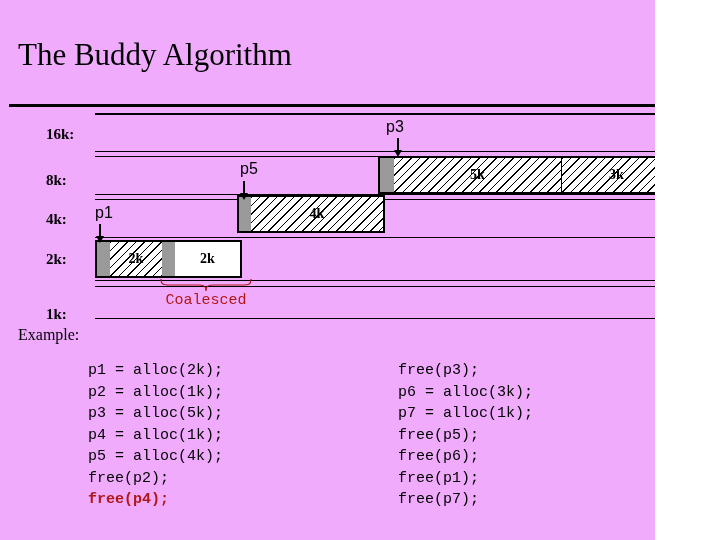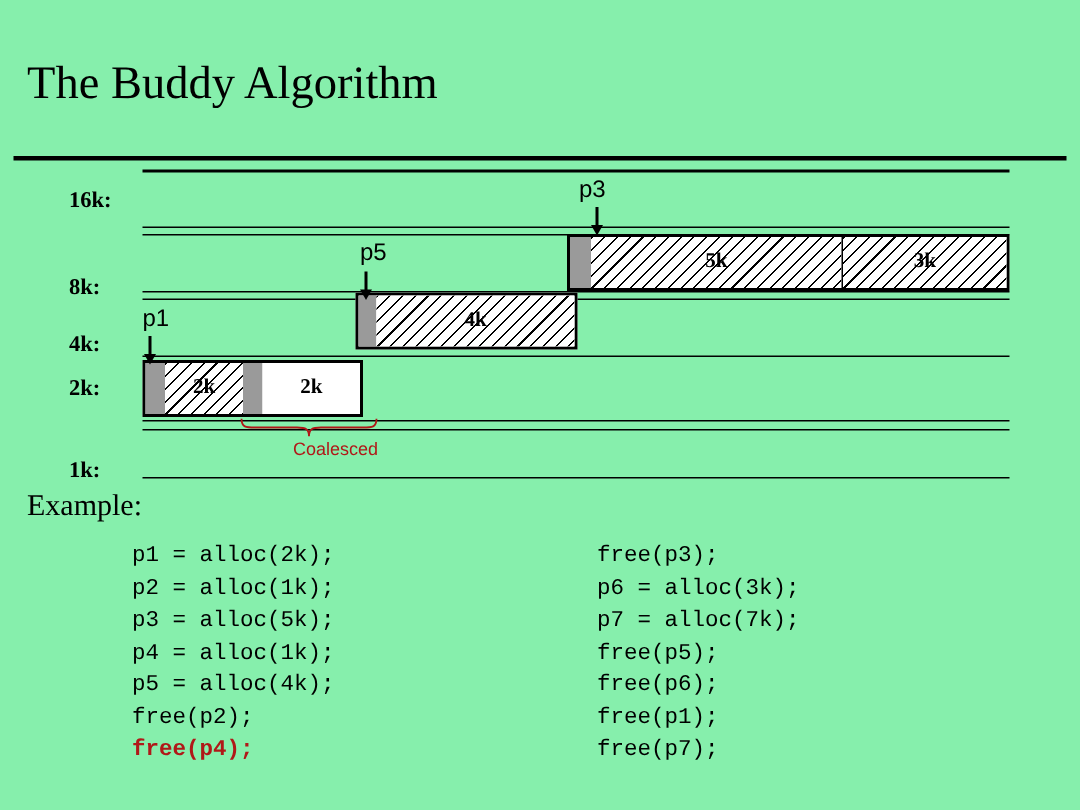--- a/index.html
+++ b/index.html
@@ -2,23 +2,23 @@
 <html><head>
 <meta charset="utf-8">
 <style>
   html, body {
     margin: 0;
     padding: 0;
     background: #ffffff;
   }
   #slide {
     position: relative;
-    width: 720px;
+    width: 655px;
     height: 540px;
-    background: #86efac;
+    background: #f0abfc;
     overflow: hidden;
     font-family: "Liberation Serif", serif;
   }
 
   
   #slide-title {
     position: absolute;
     left: 18px;
     top: 36px;
     font-family: "Liberation Serif", serif;
@@ -131,34 +131,34 @@
     left: 160px;
     top: 279px;
     width: 92px;
     height: 12px;
   }
   #coalesced-label {
     position: absolute;
     left: 160px;
     top: 292px;
     width: 92px;
-    text-align: right;
-    font-family: Liberation Sans, sans-serif;
-    font-size: 12px;
+    text-align: center;
+    font-family: Liberation Mono, monospace;
+    font-size: 15px;
     color: #b01818;
     white-space: nowrap;
   }
 
   
   #example-heading {
     position: absolute;
     left: 18px;
     top: 326px;
     font-family: "Liberation Serif", serif;
-    font-size: 20px;
+    font-size: 16px;
     color: #000000;
     white-space: nowrap;
   }
   .code-col {
     position: absolute;
     font-family: Liberation Mono, monospace;
     font-size: 15px;
     line-height: 21.5px;
     color: #000000;
     white-space: pre;
@@ -174,22 +174,22 @@
 <body>
 
 <div id="slide">
 
   <div id="slide-title">The Buddy Algorithm</div>
   <div id="title-rule"></div>
 
   <div id="diagram">
 
     <div class="row-label" style="top:126px;">16k:</div>
-    <div class="row-label" style="top:184px;">8k:</div>
-    <div class="row-label" style="top:222px;">4k:</div>
+    <div class="row-label" style="top:172px;">8k:</div>
+    <div class="row-label" style="top:211px;">4k:</div>
     <div class="row-label" style="top:251px;">2k:</div>
     <div class="row-label" style="top:294px;margin-top:12px;">1k:</div>
 
     <div class="hline" style="top:113px; height:2px;"></div>
     <div class="hline" style="top:151px;"></div>
     <div class="hline" style="top:156px;"></div>
     <div class="hline" style="top:194px;"></div>
     <div class="hline" style="top:199px;"></div>
     <div class="hline" style="top:237px;"></div>
     <div class="hline" style="top:280px;"></div>
@@ -235,15 +235,15 @@
 
     <svg id="coalesced-brace" viewBox="0 0 92 12" preserveAspectRatio="none">
       <path d="M1,0 C1,6 4,6 10,6 L38,6 C44,6 46,7 46,12 C46,7 48,6 54,6 L82,6 C88,6 91,6 91,0" fill="none" stroke="#b01818" stroke-width="1.2"></path>
     </svg>
     <div id="coalesced-label">Coalesced</div>
   </div>
 
   <div id="example-heading">Example:</div>
 
   <div id="code-left" class="code-col"><div class="code-line">p1 = alloc(2k);</div><div class="code-line">p2 = alloc(1k);</div><div class="code-line">p3 = alloc(5k);</div><div class="code-line">p4 = alloc(1k);</div><div class="code-line">p5 = alloc(4k);</div><div class="code-line">free(p2);</div><div class="code-line highlight">free(p4);</div></div>
-  <div id="code-right" class="code-col"><div class="code-line">free(p3);</div><div class="code-line">p6 = alloc(3k);</div><div class="code-line">p7 = alloc(7k);</div><div class="code-line">free(p5);</div><div class="code-line">free(p6);</div><div class="code-line">free(p1);</div><div class="code-line">free(p7);</div></div>
+  <div id="code-right" class="code-col"><div class="code-line">free(p3);</div><div class="code-line">p6 = alloc(3k);</div><div class="code-line">p7 = alloc(1k);</div><div class="code-line">free(p5);</div><div class="code-line">free(p6);</div><div class="code-line">free(p1);</div><div class="code-line">free(p7);</div></div>
 
 </div>
 
 </body></html>

